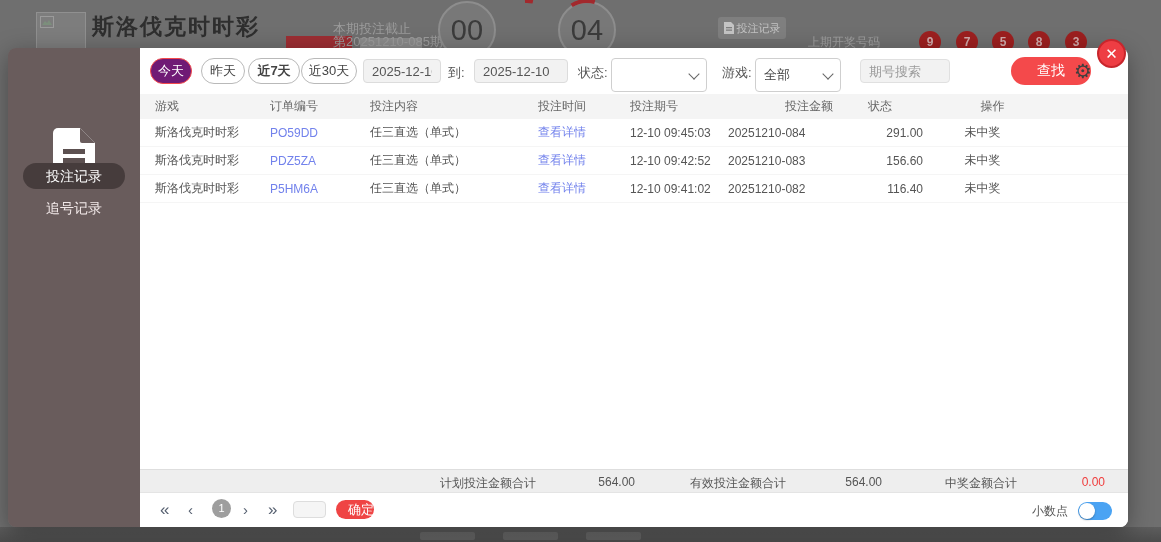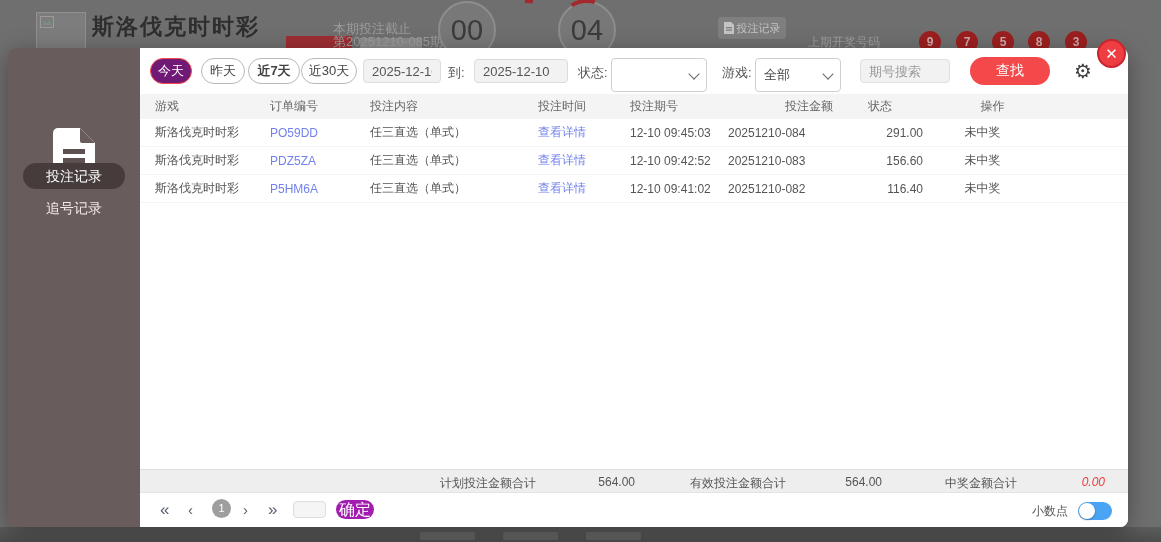--- a/index.html
+++ b/index.html
@@ -57,21 +57,21 @@
   .flabel { position:absolute; top:16px; font-size:13px; color:#555; }
   .select { position:absolute; top:10px; height:26px; border:1px solid #cfcfcf; border-radius:4px;
     background:#fff; font-size:13px; color:#444; display:flex; align-items:center;
     padding:16px 8px; cursor:pointer; }
   .chev { width:8px; height:8px; border-right:1.6px solid #666; border-bottom:1.6px solid #666;
     transform:rotate(45deg); margin-left:auto; margin-top:-3px; }
   .searchbox { position:absolute; left:720px; top:11px; width:90px; height:24px;
     border:1px solid #e0e0e0; border-radius:4px; background:#f2f2f2;
     font-size:13px; color:#555; padding:0 8px; font-family:inherit; }
   .searchbox::placeholder { color:#9a9a9a; }
-  .btn-find { position:absolute; left:830px; top:9px; width:80px; height:28px; border-radius:15px;
+  .btn-find { position:absolute; left:871px; top:9px; width:80px; height:28px; border-radius:15px;
     background:#f4494b; color:#fff; font-size:14px; border:none; cursor:pointer; font-family:inherit; }
   .gear { position:absolute; left:934px; top:10px; font-size:20px; color:#3f3f3f; cursor:pointer; line-height:26px; }
   .btn-close { position:absolute; left:1097px; top:39px; width:29px; height:29px; border-radius:50%;
     background:#ee3d43; border:2px solid #c8262c; color:#fff; font-size:15px; font-weight:bold;
     text-align:center; line-height:25px; cursor:pointer; z-index:40; }
 
   
   .thead, .trow { display:grid;
     grid-template-columns:115px 100px 168px 92px 98px 117px 90px 115px 1fr;
     padding-left:15px; align-items:center; font-size:12px; }
@@ -90,21 +90,21 @@
   .sumbar span { position:absolute; top:5px; }
   .sum-val { width:75px; text-align:right; }
   .footer { position:absolute; left:0; top:445px; width:100%; height:34px;
     background:#fff; border-radius:0 0 8px 0; }
   .pg { position:absolute; top:7px; font-size:17px; color:#566070; cursor:pointer; line-height:20px; }
   .pg-num { position:absolute; left:72px; top:6px; width:19px; height:19px; border-radius:50%;
     background:#9e9e9e; color:#fff; font-size:11px; text-align:center; line-height:19px; cursor:pointer; }
   .pg-input { position:absolute; left:153px; top:8px; width:33px; height:17px;
     border:1px solid #ddd; border-radius:4px; background:#f5f5f5; font-family:inherit; }
   .btn-ok { position:absolute; left:196px; top:7px; width:38px; height:19px; border-radius:10px;
-    background:#a21caf; color:#fff; font-size:16px; border:none; cursor:pointer; font-family:inherit; }
+    background:#ef4444; color:#fff; font-size:13px; border:none; cursor:pointer; font-family:inherit;text-align:right; }
   .dec-label { position:absolute; left:892px; top:10px; font-size:12px; color:#555; }
   .toggle { position:absolute; left:938px; top:9px; width:34px; height:18px; border-radius:9px;
     background:#4aa3f3; cursor:pointer; }
   .toggle .knob { position:absolute; left:1px; top:1px; width:16px; height:16px; border-radius:50%;
     background:#fff; box-shadow:0 1px 2px rgba(0,0,0,0.3); }
 </style>
 </head>
 <body>
 
 <div id="screen">
@@ -238,21 +238,21 @@
         <span class="c-status">未中奖</span>
         <span class="c-action"></span>
       </div>
 
       <div class="sumbar">
         <span style="left:300px;">计划投注金额合计</span>
         <span class="sum-val" style="left:420px;">564.00</span>
         <span style="left:550px;">有效投注金额合计</span>
         <span class="sum-val" style="left:667px;">564.00</span>
         <span style="left:805px;">中奖金额合计</span>
-        <span class="sum-val" style="left:890px;color:#f03c3c;font-style:italic;">0.00</span>
+        <span class="sum-val" style="left:890px;color:#f03c3c;">0.00</span>
       </div>
 
       <div class="footer">
         <span class="pg" style="left:20px;">«</span>
         <span class="pg" style="left:48px;font-size:15px;">‹</span>
         <span class="pg-num">1</span>
         <span class="pg" style="left:103px;font-size:15px;">›</span>
         <span class="pg" style="left:128px;">»</span>
         <input class="pg-input" style="">
         <button class="btn-ok">确定</button>

